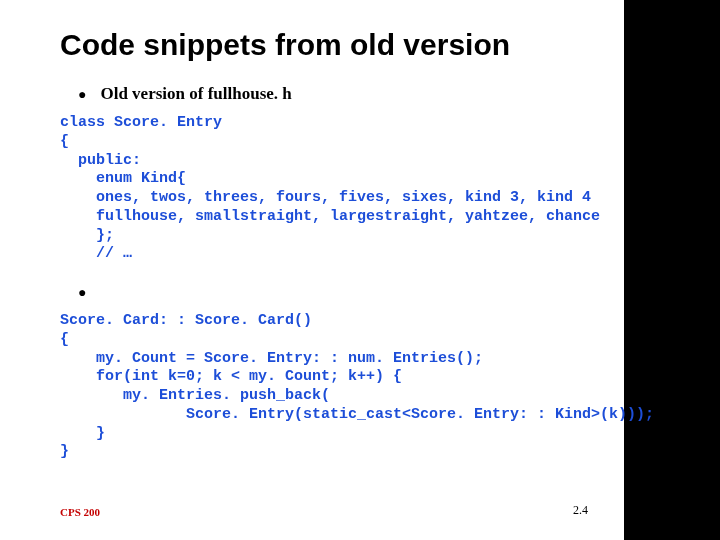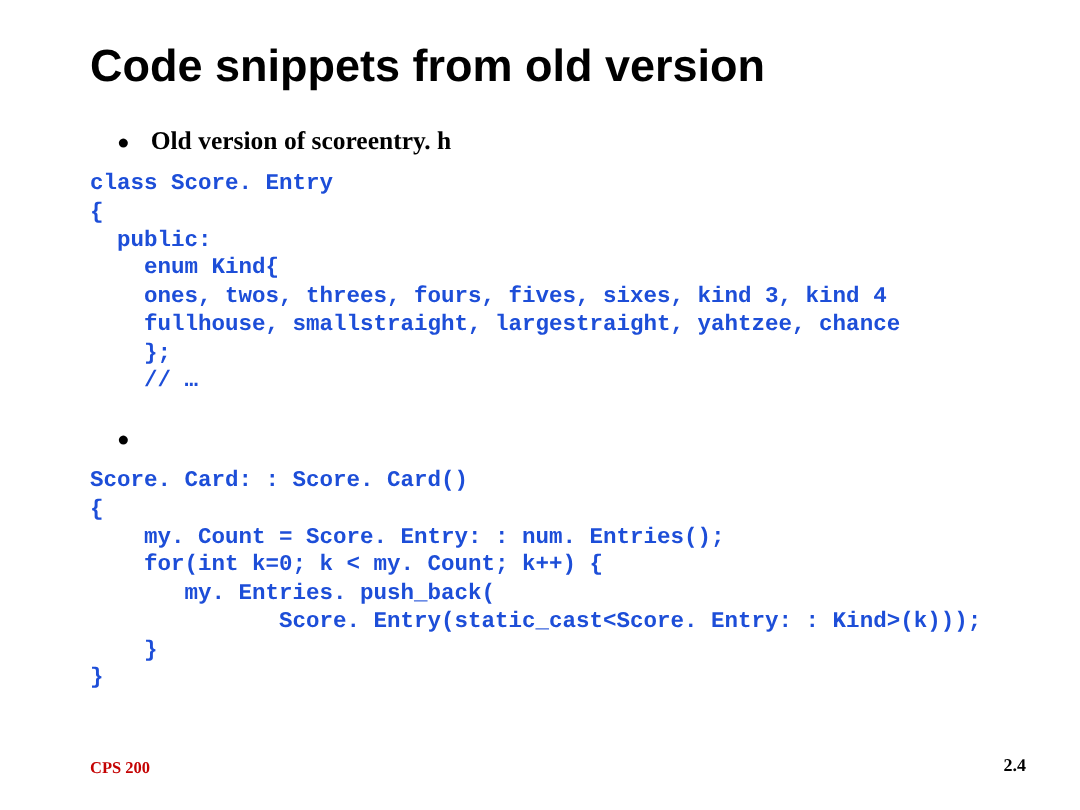--- a/index.html
+++ b/index.html
@@ -6,21 +6,21 @@
     margin: 0;
     padding: 0;
     width: 720px;
     height: 540px;
     background: #000;
     font-family: Arial, Helvetica, sans-serif;
   }
   .slide {
     position: relative;
     box-sizing: border-box;
-    width: 720px;
+    width: 624px;
     height: 540px;
     background: #fff;
     padding: 28px 40px 20px 60px;
   }
   .title {
     font-size: 30px;
     font-weight: bold;
     color: #000;
     margin: 0 0 22px 0;
   }
@@ -57,35 +57,35 @@
     font-family: Georgia, 'Times New Roman', serif;
     font-weight: bold;
     font-size: 11px;
     color: #c40202;
   }
   .footer-right {
     position: absolute;
     right: 36px;
     bottom: 22px;
     font-family: Georgia, 'Times New Roman', serif;
-    font-weight: bold;
+    font-weight: normal;
     font-size: 12px;
     color: #000;
   }
 </style>
 </head>
 <body>
 
 <div class="slide">
 
   <h1 class="title">Code snippets from old version</h1>
 
   <div class="bullet-row">
     <span class="bullet-dot">●</span>
-    <span class="bullet-text">Old version of scoreentry. h</span>
+    <span class="bullet-text">Old version of fullhouse. h</span>
   </div>
 
   <div class="code">class Score. Entry
 {
   public:
     enum Kind{
     ones, twos, threes, fours, fives, sixes, kind 3, kind 4
     fullhouse, smallstraight, largestraight, yahtzee, chance
     };
     // …</div>

